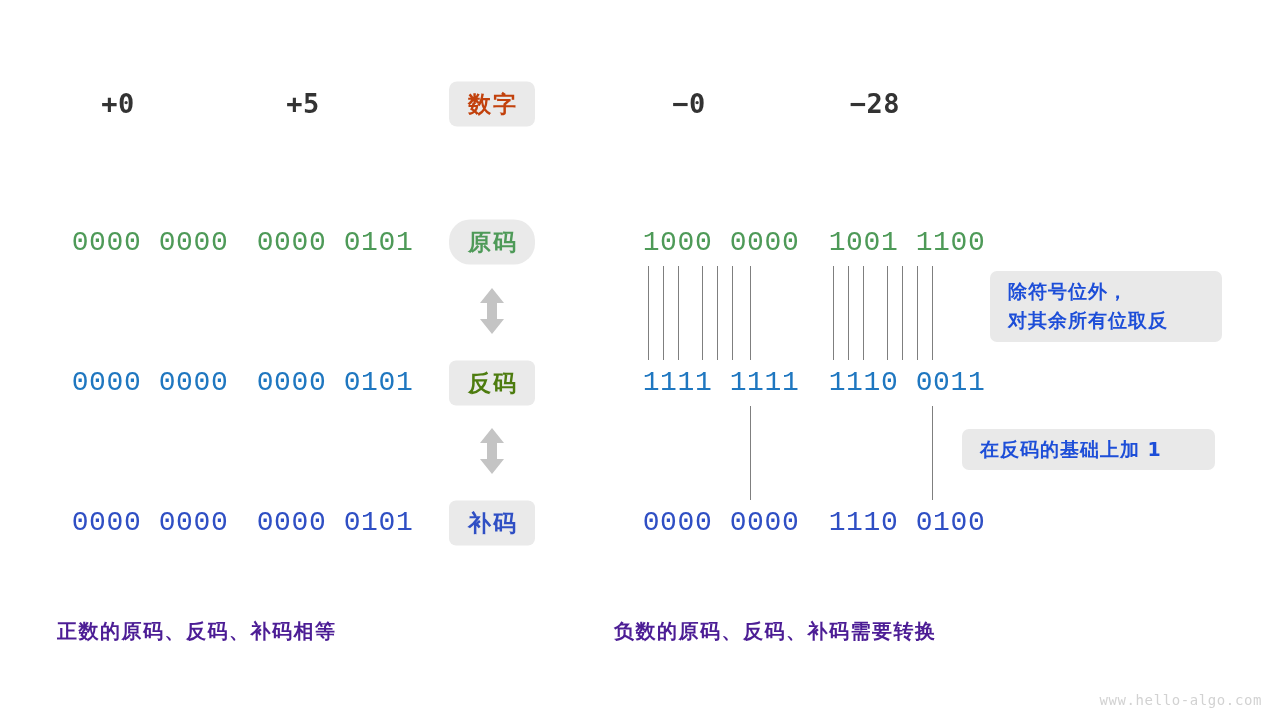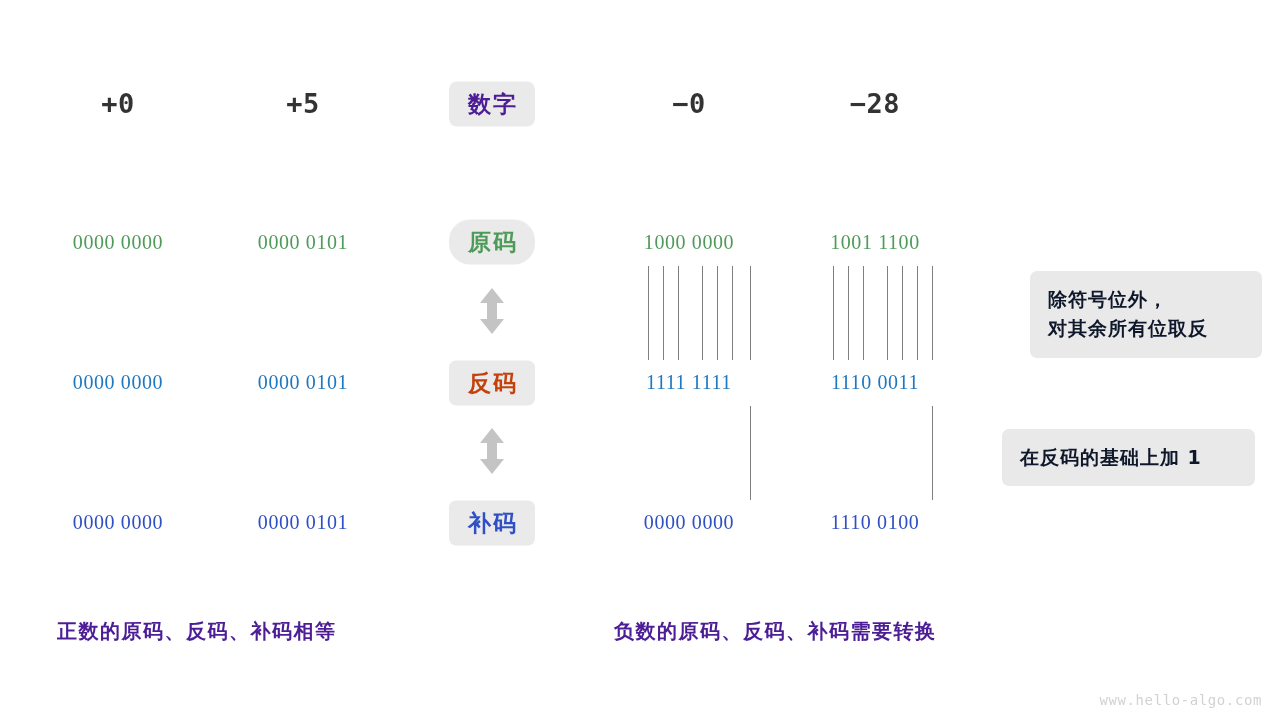--- a/index.html
+++ b/index.html
@@ -30,61 +30,61 @@
   .hdr-num {
     font-family: "DejaVu Sans Mono", "Liberation Mono", monospace;
     font-size: 27px;
     font-weight: bold;
     color: #333333;
     letter-spacing: 0.5px;
   }
 
   
   .bits {
-    font-family: Liberation Serif, serif;
-    font-size: 20px;
+    font-family: Liberation Mono, monospace;
+    font-size: 28px;
     font-weight: normal;
     letter-spacing: 0.6px;
+    margin-left: 32px;
   }
   .c-green { color: #4e9a58; }
   .c-blue  { color: #1f77c0; }
   .c-indigo{ color: #2f4fc4; }
 
   
   .chip {
     position: absolute;
     transform: translate(-50%, -50%);
     background: #eaeaea;
     border-radius: 7px;
     padding: 11px 17px;
     font-size: 23px;
     font-weight: bold;
     line-height: 1;
     white-space: nowrap;
     letter-spacing: 2px;
     text-indent: 2px;
   }
-  .chip-dark   { color: #4c1d95; border-radius: 8px; }
+  .chip-dark   { color: #c2410c; border-radius: 8px; }
   .chip-green  { color: #4e9a58; border-radius: 21px; }
-  .chip-blue   { color: #c2410c; }
+  .chip-blue   { color: #4d7c0f; }
   .chip-indigo { color: #2f4fc4; }
 
   
   .note {
     position: absolute;
     background: #e9e9e9;
     border-radius: 7px;
-    color: #0f172a;
+    color: #1d4ed8;
     font-size: 19px;
     font-weight: bold;
     line-height: 1.55;
-    padding: 14px 18px;
+    padding: 6px 18px;
     white-space: pre-line;
     letter-spacing: 1px;
-    margin-left: 40px;
   }
 
   
   .caption {
     position: absolute;
     color: #4c1d95;
     font-size: 20px;
     font-weight: bold;
     white-space: nowrap;
     letter-spacing: 1.5px;

